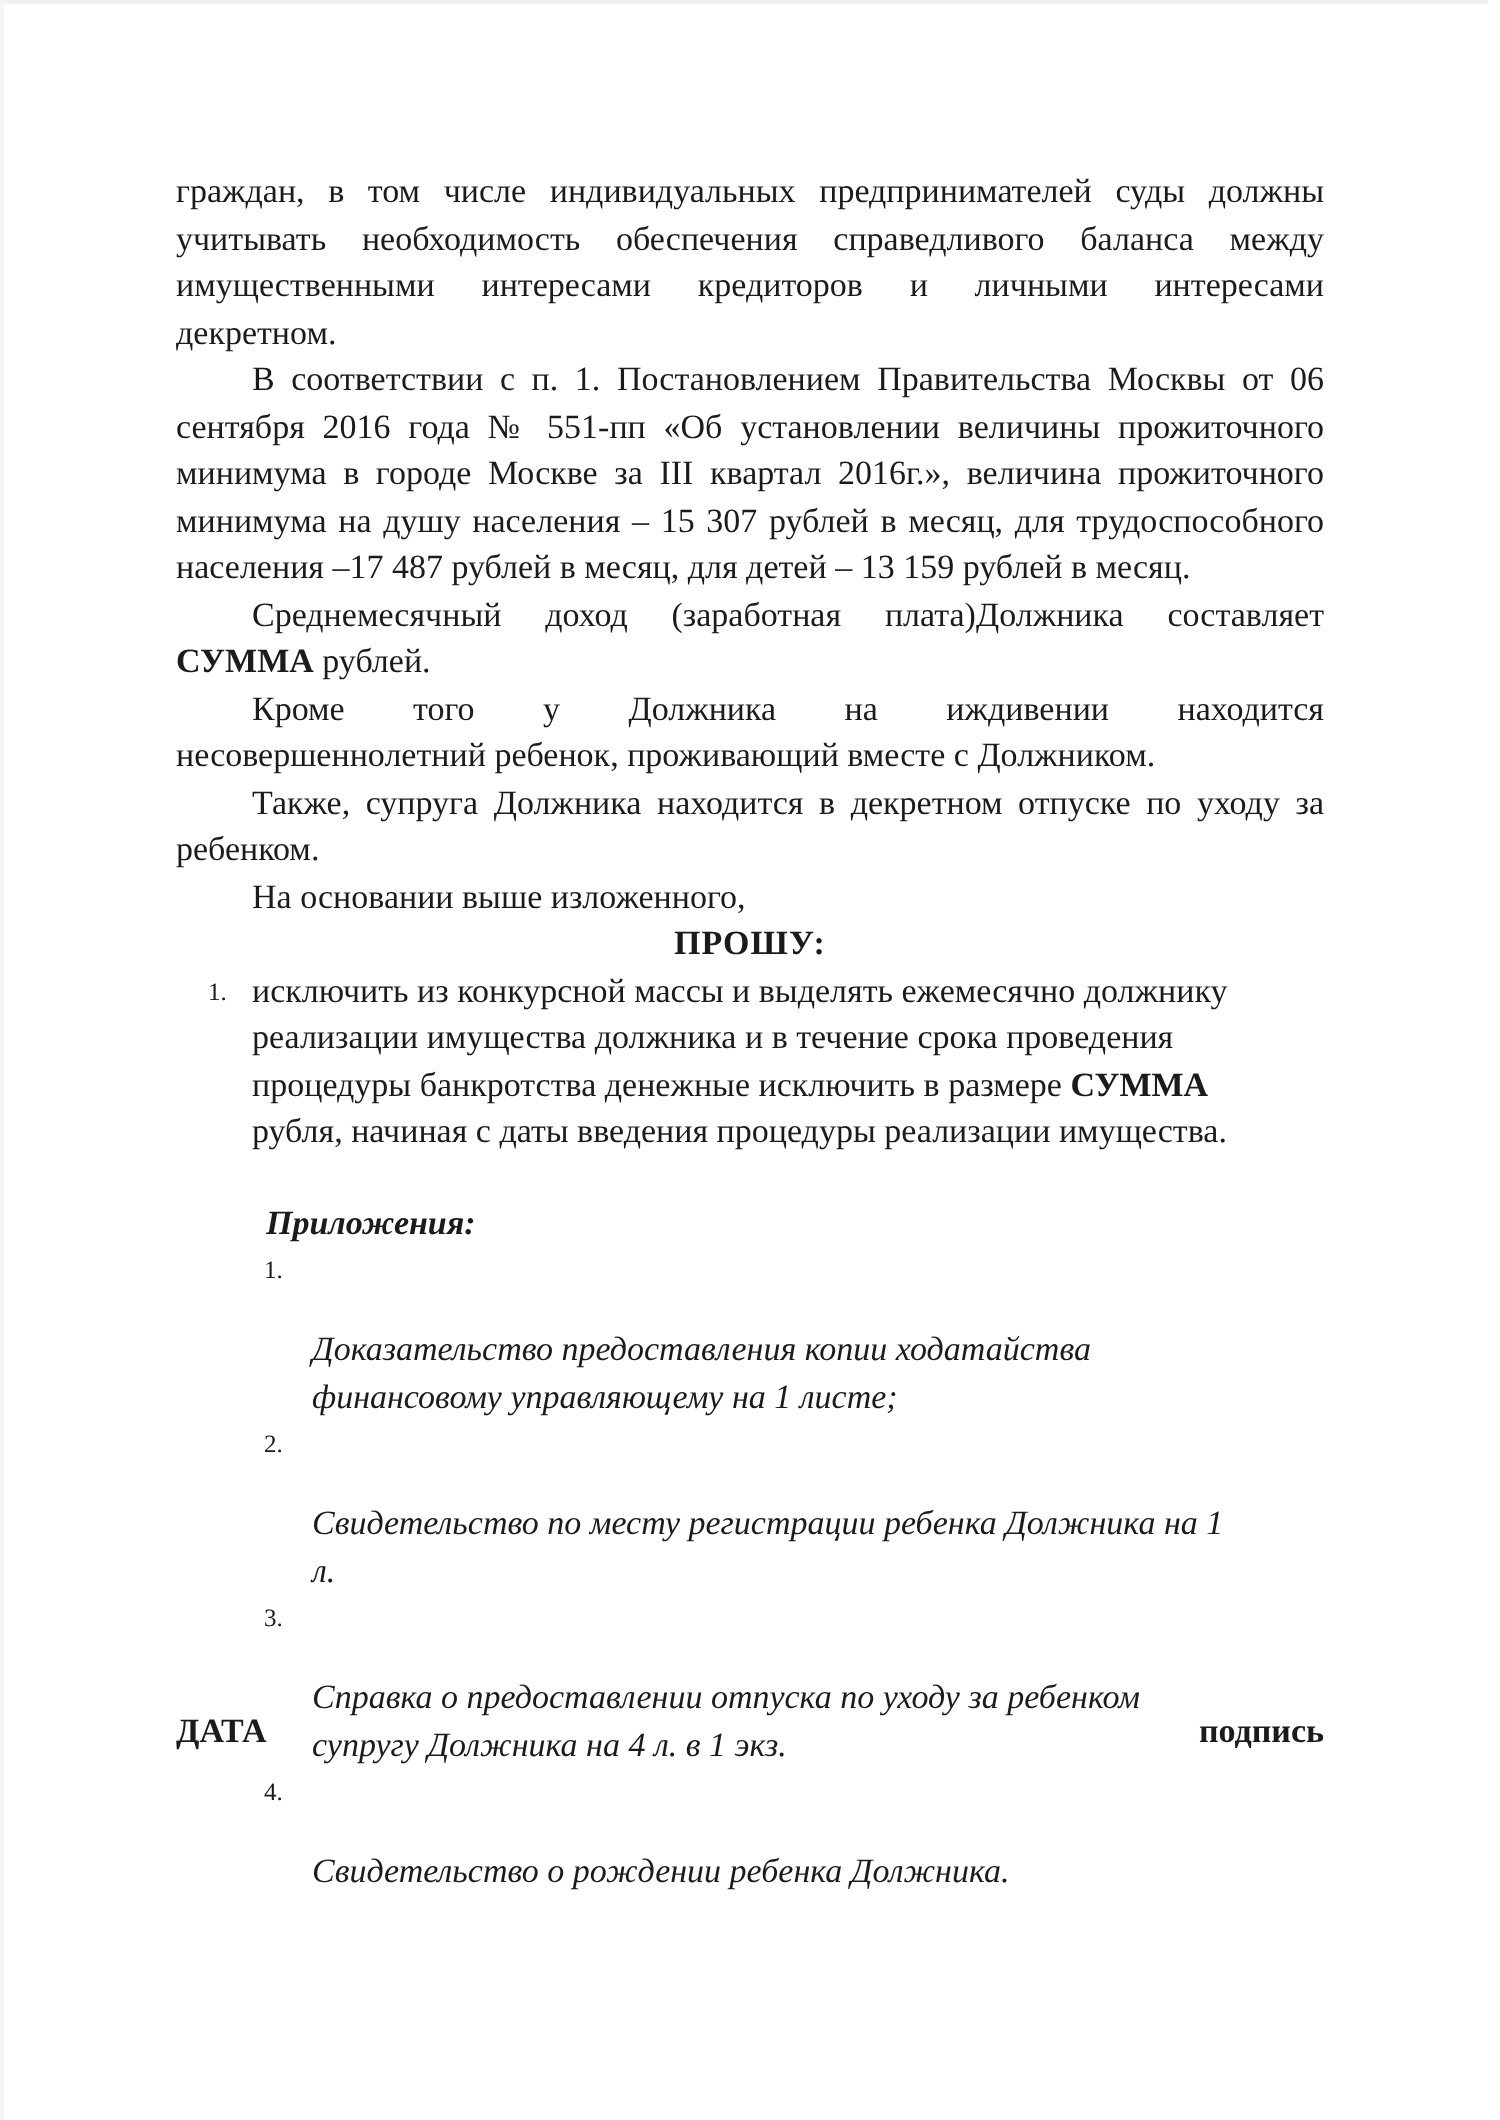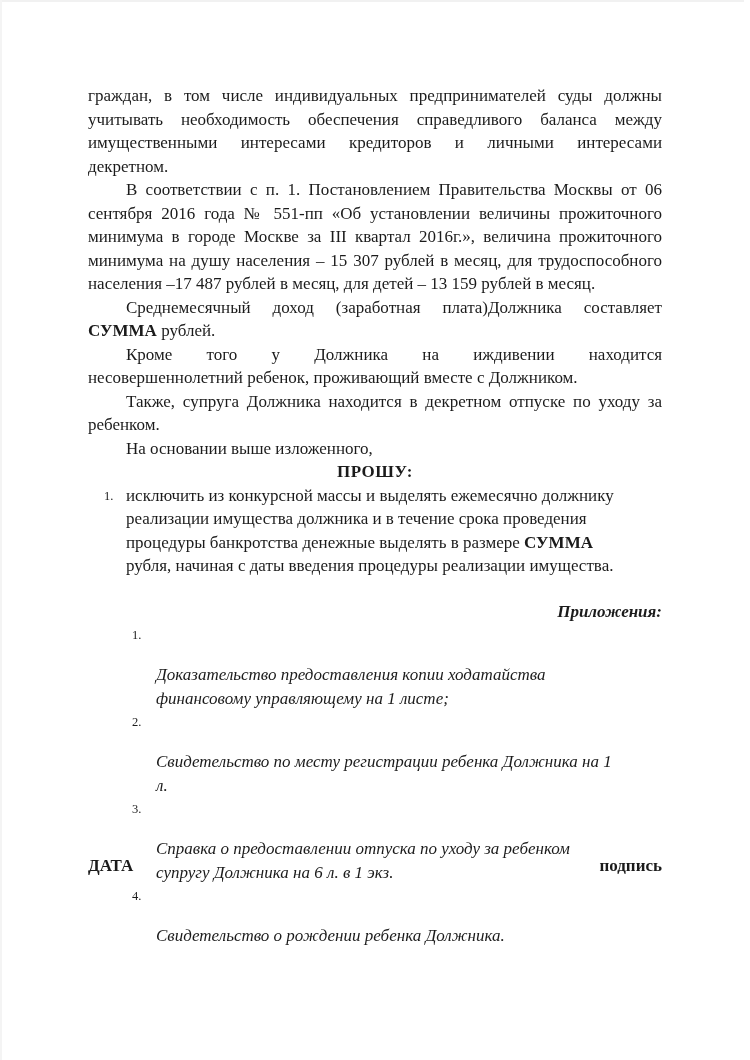--- a/index.html
+++ b/index.html
@@ -53,24 +53,23 @@
     padding-top: 1px;
     flex: 0 0 auto;
   }
   .req-text {
     width: 536px;
   }
   .attach {
     margin-top: 22px;
   }
   .attach-title {
-    margin-left: 28px;
+    margin-left: 45px;
     font-weight: bold;
     font-style: italic;
-    text-align: right;
   }
   .attach-item {
     display: flex;
   }
   .attach-num {
     width: 24px;
     margin-left: 44px;
     font-size: 12.5px;
     line-height: 23.5px;
     padding-top: 1px;
@@ -133,21 +132,21 @@
 
     <div class="ln ind">На основании выше изложенного,</div>
 
     <div class="ln heading">ПРОШУ:</div>
 
     <div class="req">
       <div class="req-num">1.</div>
       <div class="req-text">
         <div class="ln">исключить из конкурсной массы и выделять ежемесячно должнику</div>
         <div class="ln">реализации имущества должника и в течение срока проведения</div>
-        <div class="ln"><span>процедуры банкротства денежные выделять в размере </span><span class="b">СУММА</span></div>
+        <div class="ln"><span>процедуры банкротства денежные исключить в размере </span><span class="b">СУММА</span></div>
         <div class="ln">рубля, начиная с даты введения процедуры реализации имущества.</div>
       </div>
     </div>
 
     <div class="attach">
       <div class="attach-title">Приложения:</div>
 
       <div class="attach-item">
         <div class="attach-num">1.</div>
         <div class="attach-text">
@@ -161,21 +160,21 @@
         <div class="attach-text">
           <div class="ln">Свидетельство по месту регистрации ребенка Должника на 1</div>
           <div class="ln">л.</div>
         </div>
       </div>
 
       <div class="attach-item">
         <div class="attach-num">3.</div>
         <div class="attach-text">
           <div class="ln">Справка о предоставлении отпуска по уходу за ребенком</div>
-          <div class="ln">супругу Должника на 6 л. в 1 экз.</div>
+          <div class="ln">супругу Должника на 4 л. в 1 экз.</div>
         </div>
       </div>
 
       <div class="attach-item">
         <div class="attach-num">4.</div>
         <div class="attach-text">
           <div class="ln">Свидетельство о рождении ребенка Должника.</div>
         </div>
       </div>
     </div>

